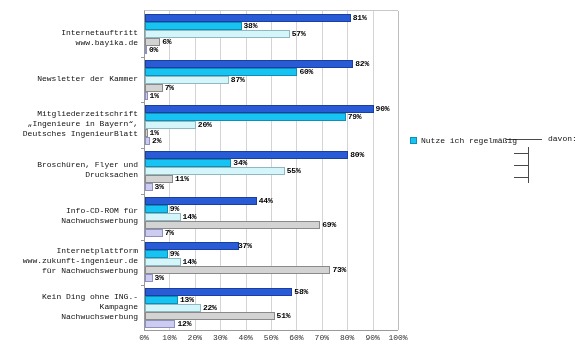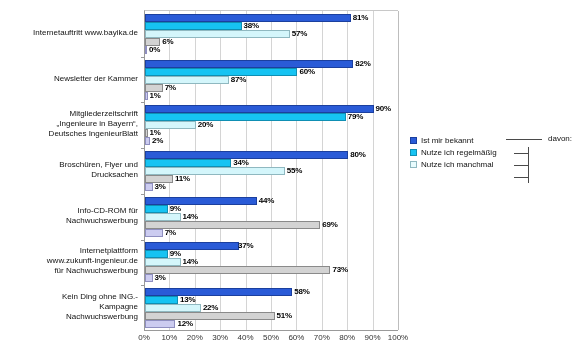--- a/index.html
+++ b/index.html
@@ -4,21 +4,21 @@
 <style>
   html,body{margin:0;padding:0;}
   body{
     width:580px;height:363px;
     background:#ffffff;
     font-family:"Liberation Sans", sans-serif;
     color:#1a1a1a;
     overflow:hidden;
     position:relative;
   }
-  #root{position:absolute;left:0;top:0;width:580px;height:363px;}
+  #root{position:absolute;left:0;top:0;width:580px;height:363px;font-family:Liberation Mono, monospace;}
 
   
   .plot{
     position:absolute;
     left:144px;top:10px;
     width:254px;height:320px;
     border-left:1px solid #9a9a9a;
     border-top:1px solid #c8c8c8;
     box-sizing:border-box;
     background:#ffffff;
@@ -260,26 +260,18 @@
 
   <div class="legend">
     <div class="davon-line"></div>
     <div class="davon-text">davon:</div>
     <div class="bracket-v"></div>
     <div class="bracket-h" style="top:19px"></div>
     <div class="bracket-h" style="top:31px"></div>
     <div class="bracket-h" style="top:43px"></div>
 
     <div class="legend-item">
-      <span class="legend-swatch s0"></span>
-      <span class="legend-label">Ist mir bekannt</span>
-    </div>
-    <div class="legend-item">
       <span class="legend-swatch s1"></span>
       <span class="legend-label">Nutze ich regelmäßig</span>
     </div>
-    <div class="legend-item">
-      <span class="legend-swatch s2"></span>
-      <span class="legend-label">Nutze ich manchmal</span>
-    </div>
   </div>
 
 </div>
 
 </body></html>

